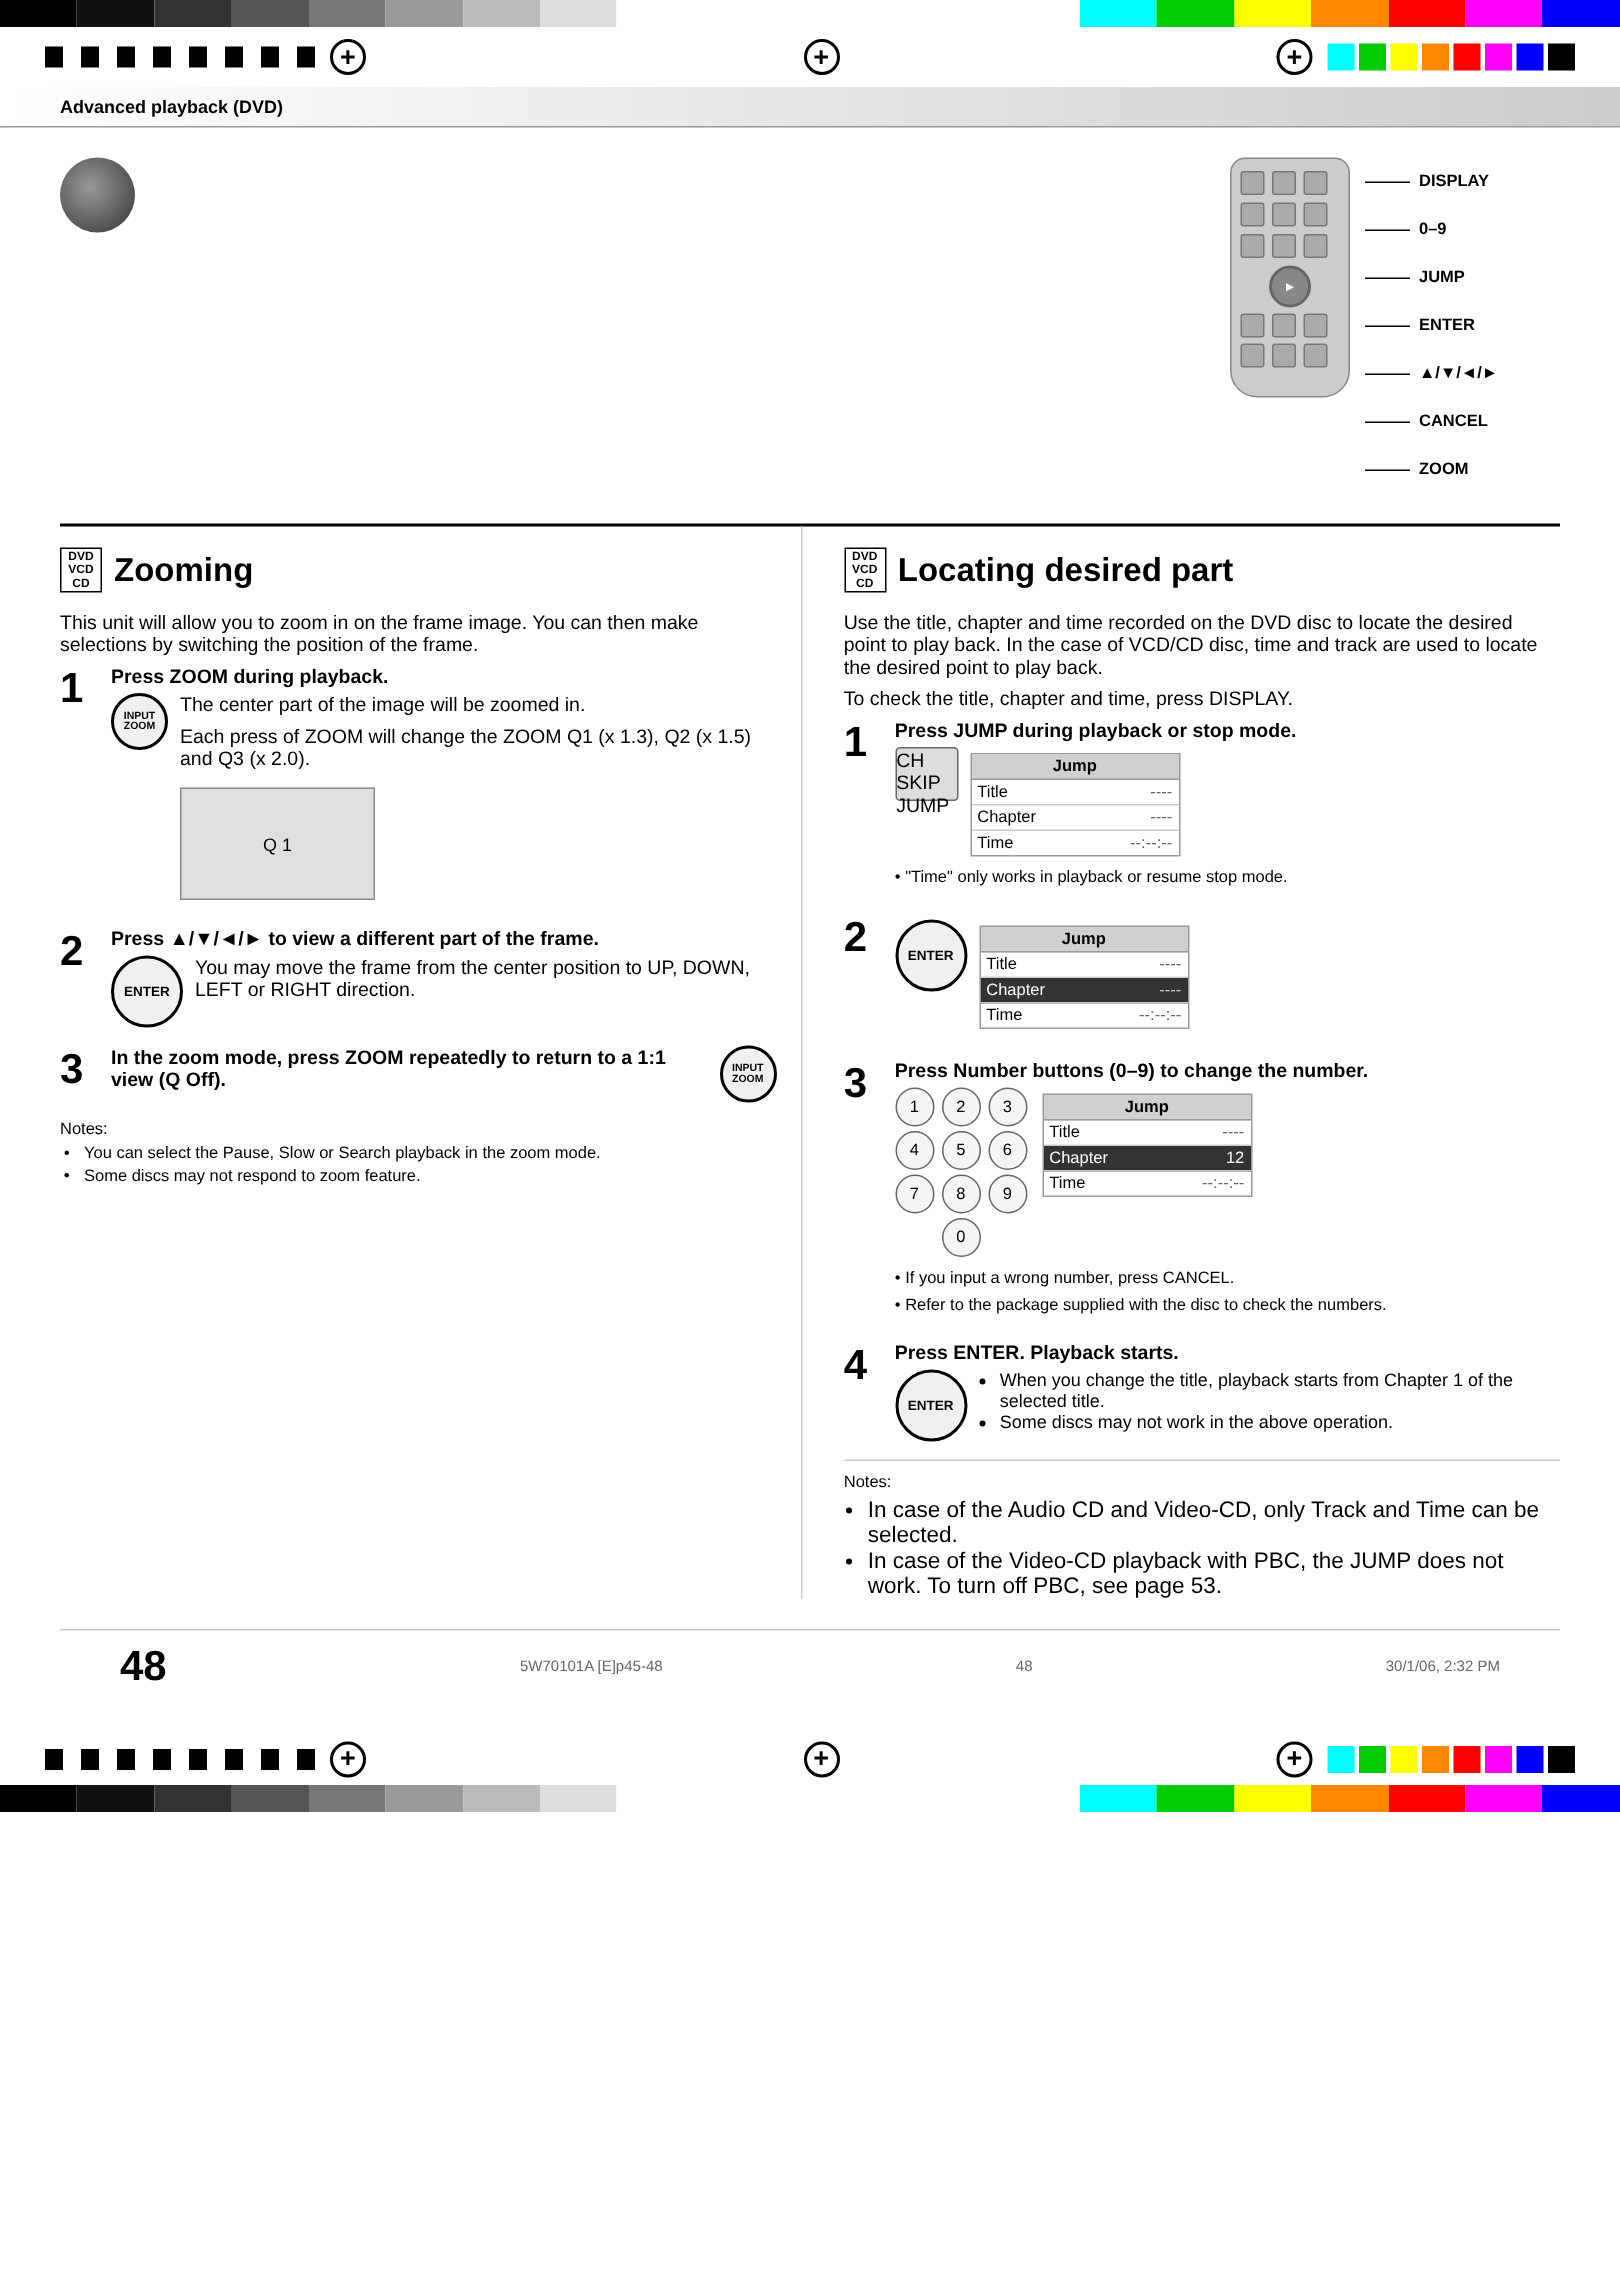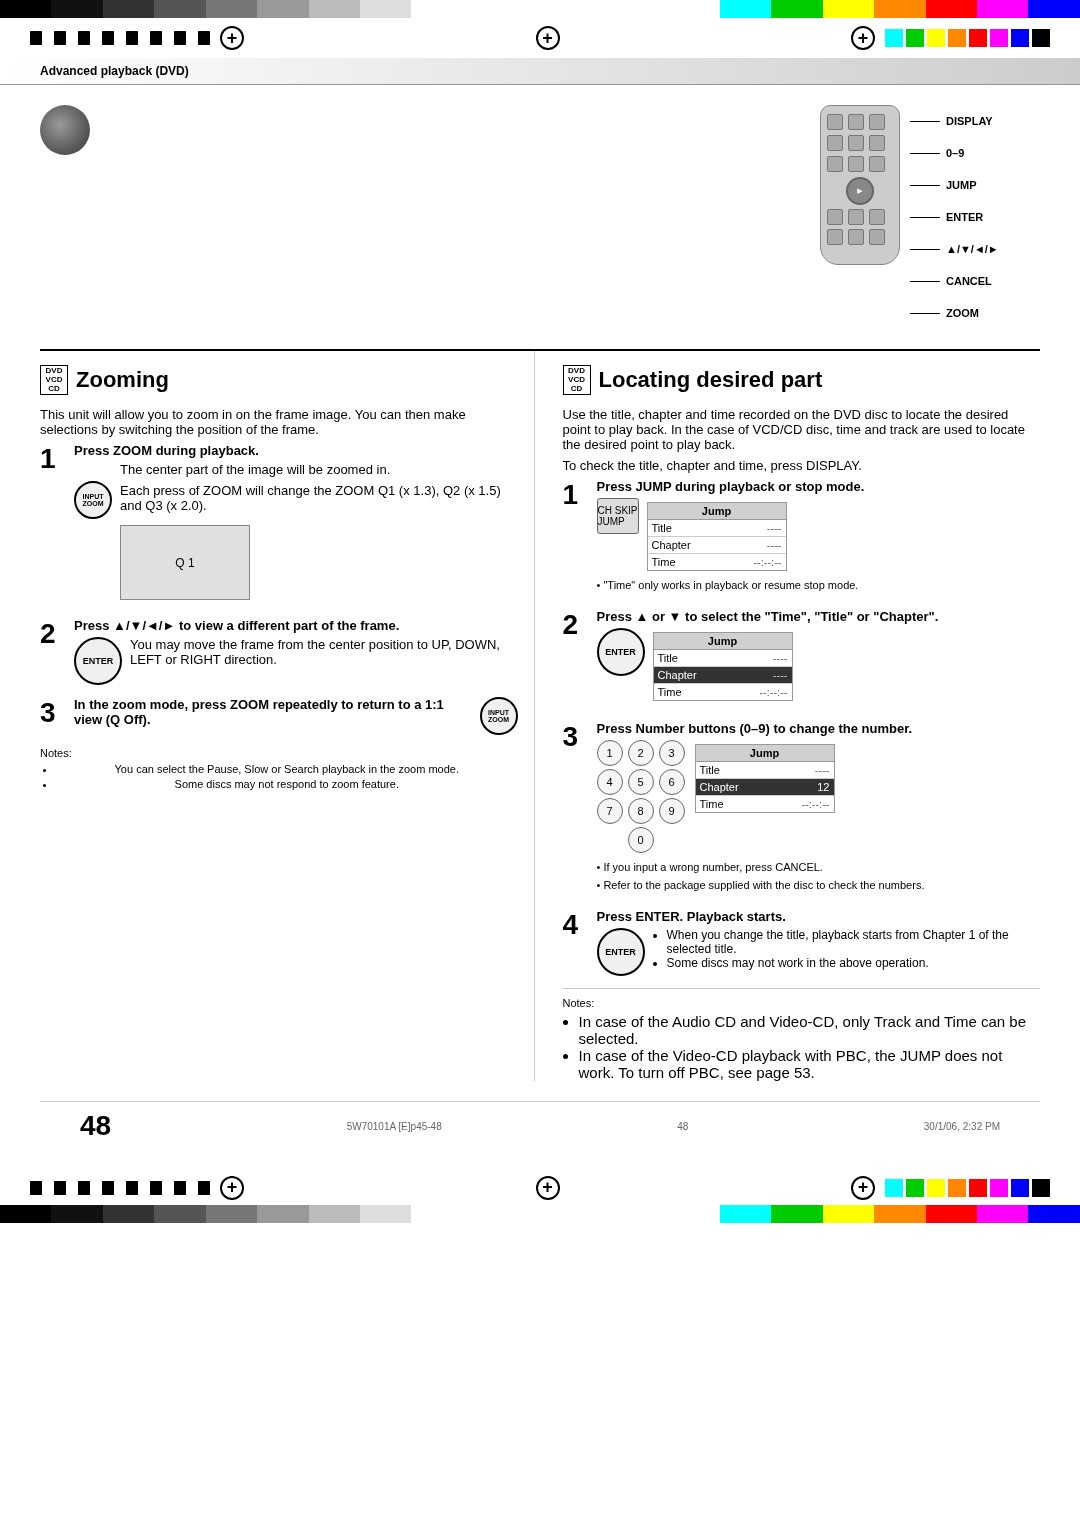--- a/index.html
+++ b/index.html
@@ -206,21 +206,20 @@
       font-weight: normal;
       margin-bottom: 4px;
     }
 
     .notes-section ul {
       padding-left: 16px;
     }
 
     .notes-section li {
       margin-bottom: 3px;
-      text-align: center;
     }
 
     
     .page-footer {
       display: flex;
       justify-content: space-between;
       align-items: center;
       padding: 8px 40px;
       margin-top: 20px;
       border-top: 1px solid #ccc;
@@ -410,21 +409,21 @@
         </div>
         <span class="section-title">Zooming</span>
       </div>
 
       <p>This unit will allow you to zoom in on the frame image. You can then make selections by switching the position of the frame.</p>
 
       <div class="step-block">
         <div class="step-number">1</div>
         <div class="step-content">
           <div class="step-title">Press ZOOM during playback.</div>
-          <div style="display:flex;gap:8px;align-items:flex-end">
+          <div style="display:flex;gap:8px;align-items:flex-start">
             <div style="width:38px;height:38px;border:2px solid #000;border-radius:50%;display:flex;align-items:center;justify-content:center;flex-direction:column;font-size:7px;font-weight:bold;background:#f0f0f0;flex-shrink:0">
               <span>INPUT</span>
               <span>ZOOM</span>
             </div>
             <div>
               <p>The center part of the image will be zoomed in.</p>
               <p>Each press of ZOOM will change the ZOOM Q1 (x 1.3), Q2 (x 1.5) and Q3 (x 2.0).</p>
             </div>
           </div>
 
@@ -482,21 +481,21 @@
       </div>
 
       <p>Use the title, chapter and time recorded on the DVD disc to locate the desired point to play back. In the case of VCD/CD disc, time and track are used to locate the desired point to play back.</p>
       <p>To check the title, chapter and time, press DISPLAY.</p>
 
       <div class="step-block">
         <div class="step-number">1</div>
         <div class="step-content">
           <div class="step-title">Press JUMP during playback or stop mode.</div>
           <div class="jump-inline-wrap">
-            <div style="width:42px;height:36px;border:1px solid #666;border-radius:3px;background:#ddd;display:flex;align-items:center;justify-content:center;font-size:10px;flex-shrink:0">
+            <div style="width:42px;height:36px;border:1px solid #666;border-radius:3px;background:#ddd;display:flex;align-items:flex-start;justify-content:center;font-size:13px;flex-shrink:0">
               <span>CH SKIP<br>JUMP</span>
             </div>
             <div class="jump-table">
               <div class="jump-table-header">Jump</div>
               <div class="jump-table-row">
                 <span class="jump-table-cell">Title</span>
                 <span class="jump-table-cell jump-table-value">----</span>
               </div>
               <div class="jump-table-row">
                 <span class="jump-table-cell">Chapter</span>
@@ -508,21 +507,20 @@
               </div>
             </div>
           </div>
           <p style="font-size:11px">• <span>"Time" only works in playback or resume stop mode.</span></p>
         </div>
       </div>
 
       <div class="step-block">
         <div class="step-number">2</div>
         <div class="step-content">
-          <div class="step-title">Press ▲ or ▼ to select the "Time", "Title" or "Chapter".</div>
           <div class="jump-inline-wrap">
             <div style="width:48px;height:48px;border:2px solid #000;border-radius:50%;display:flex;align-items:center;justify-content:center;font-size:9px;font-weight:bold;background:#f0f0f0;flex-shrink:0">ENTER</div>
             <div class="jump-table">
               <div class="jump-table-header">Jump</div>
               <div class="jump-table-row">
                 <span class="jump-table-cell">Title</span>
                 <span class="jump-table-cell jump-table-value">----</span>
               </div>
               <div class="jump-table-row" style="background:#333;color:#fff">
                 <span class="jump-table-cell">Chapter</span>

